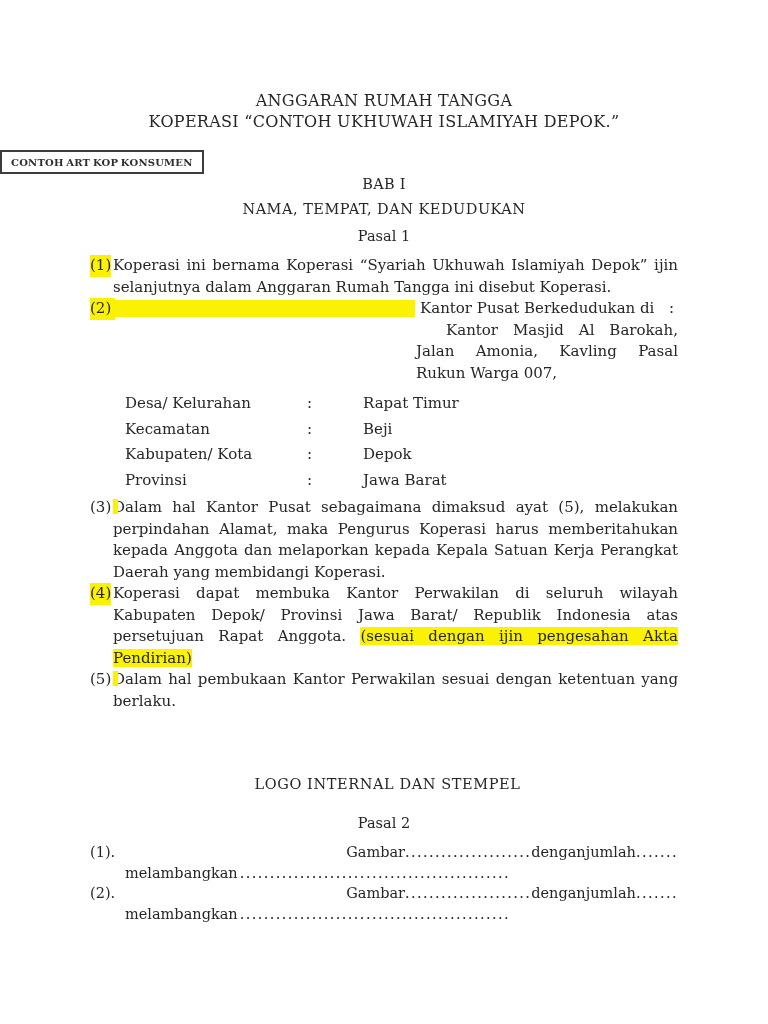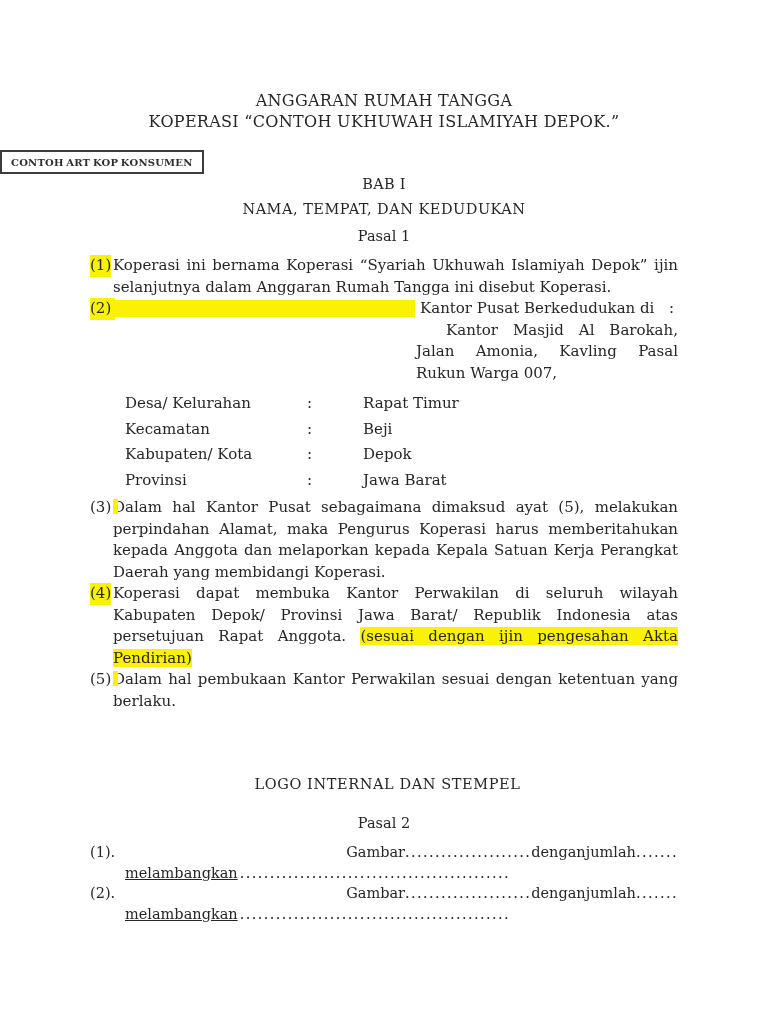--- a/index.html
+++ b/index.html
@@ -87,21 +87,21 @@
 
   
   .p2-heading { margin-top: 62px; letter-spacing: 0.6px; padding-left: 7px; }
   .p2-pasal   { margin-top: 18px; }
   .p2-items { margin-top: 8px; margin-left: 90px; width: 588px; font-size: 14.5px; }
   .p2-item { display: flex; line-height: 20.5px; }
   .p2-marker { width: 35px; flex: 0 0 auto; }
   .p2-body { flex: 1; }
   .p2-l1 { display: flex; justify-content: flex-end; }
   .p2-l2 { display: flex; }
-  .p2-l2 .lead { margin-right: 2px; text-decoration: underline; }
+  .p2-l2 .lead { margin-right: 2px; }
   .dots { letter-spacing: 1.4px; white-space: nowrap; overflow: hidden; }
 </style>
 </head>
 <body>
 
 <div class="page">
 
   <div class="doc-title">
     <div>ANGGARAN RUMAH TANGGA</div>
     <div>KOPERASI “CONTOH UKHUWAH ISLAMIYAH DEPOK.”</div>

